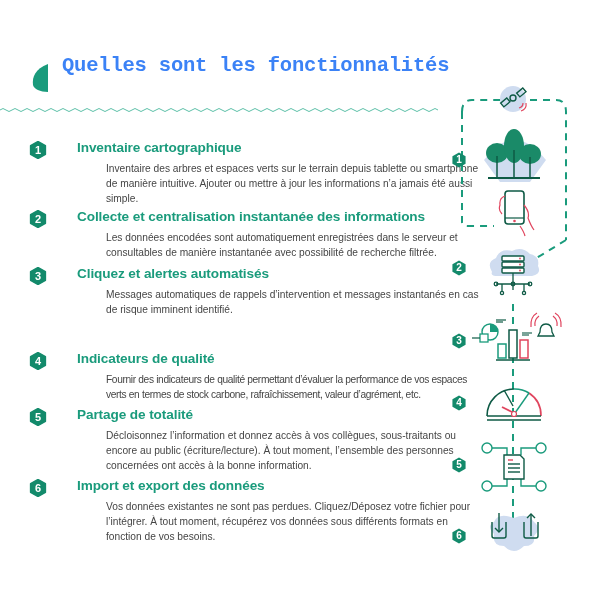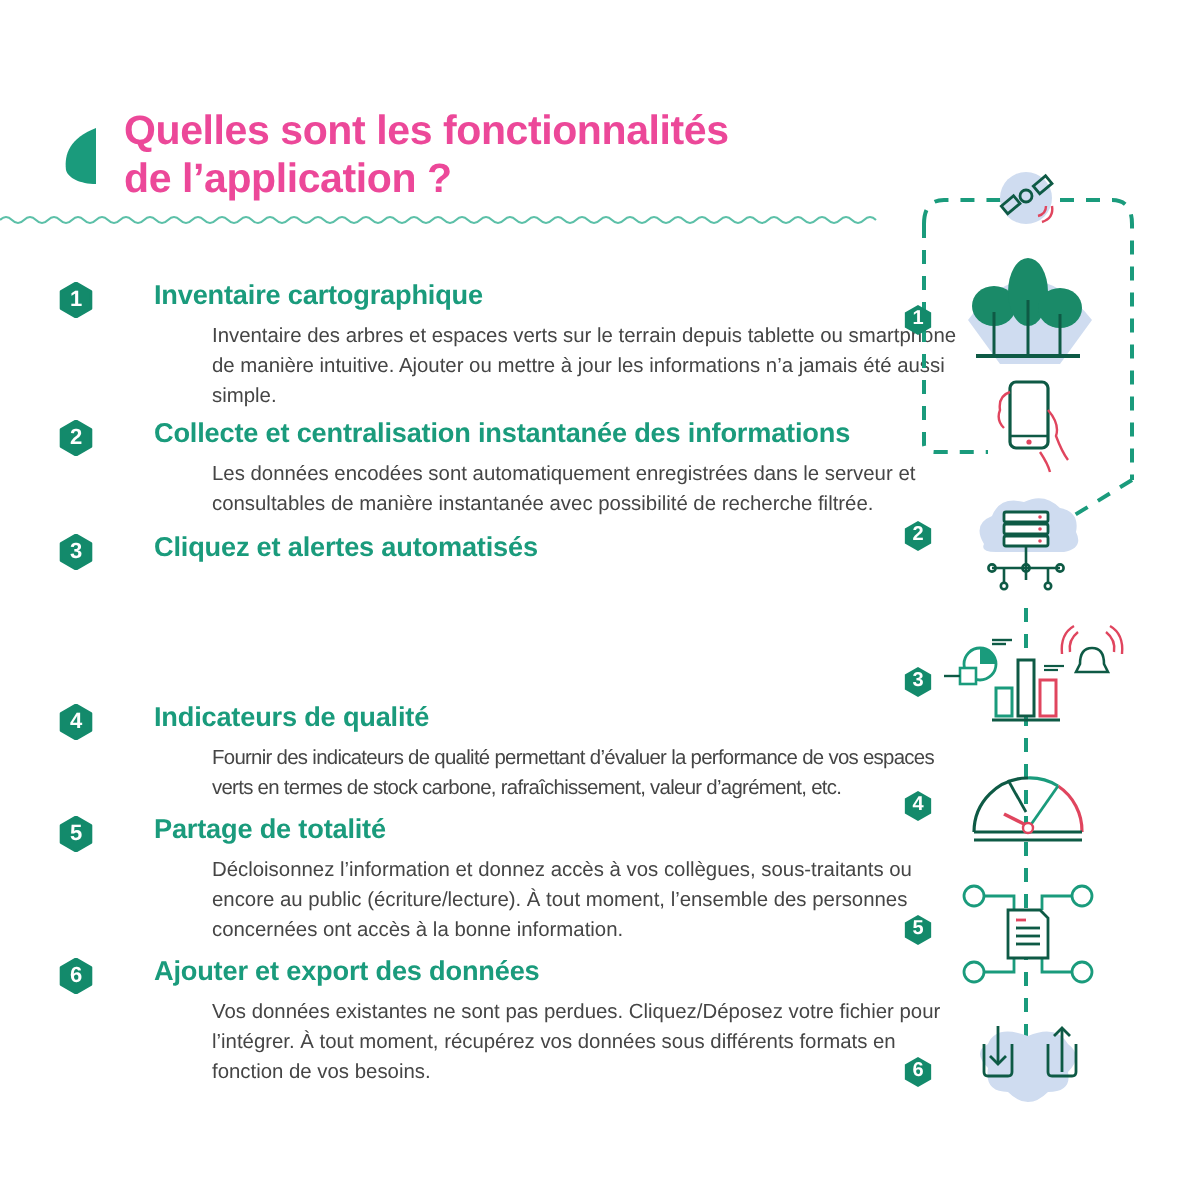--- a/index.html
+++ b/index.html
@@ -1,20 +1,20 @@
 <!DOCTYPE html>
 <html><head>
 <meta charset="utf-8">
 <style>
   * { box-sizing: border-box; margin: 0; padding: 0; }
   html, body { width: 600px; height: 600px; background: #ffffff; overflow: hidden; }
   body { font-family: "Liberation Sans", sans-serif; position: relative; color: #3a3a3a; }
 
   .leaf { position: absolute; left: 31px; top: 63px; width: 19px; height: 30px; }
-  .title { position: absolute; left: 62px; top: 54px; font-size: 20.5px; font-weight: bold; color: #ec4899; line-height: 24px; letter-spacing: -0.2px; }
+  .title { position: absolute; left: 62px; top: 54px; font-size: 20.5px; font-weight: bold; color: #3b82f6; line-height: 24px; letter-spacing: -0.2px; font-family: Liberation Mono, monospace; }
   .wave { position: absolute; left: 0; top: 106px; width: 440px; height: 8px; }
 
   .feature { position: absolute; left: 29px; width: 400px; }
   .badge { position: absolute; left: 0; top: 1px; width: 18px; height: 18px; }
   .badge svg { display: block; }
   .badge-num { position: absolute; left: 0; top: 2px; width: 18px; text-align: center; color: #fff; font-weight: bold; font-size: 11px; line-height: 14px; }
   .f-title { position: absolute; left: 33px; top: 0; font-size: 13.6px; font-weight: bold; color: #1a9b7c; white-space: nowrap; letter-spacing: -0.1px; padding-left: 15px; }
   .f-desc { position: absolute; left: 33px; top: 21px; width: 375px; font-size: 10.2px; line-height: 15.2px; color: #454545; margin-left: 44px; }
   .f-desc p { margin: 0; }
   .f-desc.cond { letter-spacing: -0.35px; }
@@ -24,21 +24,20 @@
   .rbadge-num { position: absolute; left: 0; top: 2px; width: 16px; text-align: center; color: #fff; font-weight: bold; font-size: 10px; line-height: 12px; }
 </style>
 </head>
 <body>
 
 <svg class="leaf" viewBox="0 0 19 30">
   <path d="M17 1 C 4 6, 1 14, 2 22 C 3 26, 9 29, 17 29 Z" fill="#1a9b7c"></path>
 </svg>
 <div class="title">
   <div>Quelles sont les fonctionnalités</div>
-  <div>de l’application ?</div>
 </div>
 <svg class="wave" viewBox="0 0 440 8" preserveAspectRatio="none">
   <path d="M0 4 Q 3 1 6 4 T 12 4 T 18 4 T 24 4 T 30 4 T 36 4 T 42 4 T 48 4 T 54 4 T 60 4 T 66 4 T 72 4 T 78 4 T 84 4 T 90 4 T 96 4 T 102 4 T 108 4 T 114 4 T 120 4 T 126 4 T 132 4 T 138 4 T 144 4 T 150 4 T 156 4 T 162 4 T 168 4 T 174 4 T 180 4 T 186 4 T 192 4 T 198 4 T 204 4 T 210 4 T 216 4 T 222 4 T 228 4 T 234 4 T 240 4 T 246 4 T 252 4 T 258 4 T 264 4 T 270 4 T 276 4 T 282 4 T 288 4 T 294 4 T 300 4 T 306 4 T 312 4 T 318 4 T 324 4 T 330 4 T 336 4 T 342 4 T 348 4 T 354 4 T 360 4 T 366 4 T 372 4 T 378 4 T 384 4 T 390 4 T 396 4 T 402 4 T 408 4 T 414 4 T 420 4 T 426 4 T 432 4 T 438 4" fill="none" stroke="#5cc0a8" stroke-width="1"></path>
 </svg>
 
 <div class="feature" style="top:140px;">
   <div class="badge">
     <svg width="18" height="18" viewBox="0 0 18 18">
         <path d="M9 0.5 L16.4 4.75 L16.4 13.25 L9 17.5 L1.6 13.25 L1.6 4.75 Z" fill="#138a6b" stroke="#138a6b" stroke-linejoin="round" stroke-width="1.5"></path>
       </svg>
@@ -65,20 +64,21 @@
 
 <div class="feature" style="top:266px;">
   <div class="badge">
     <svg width="18" height="18" viewBox="0 0 18 18">
         <path d="M9 0.5 L16.4 4.75 L16.4 13.25 L9 17.5 L1.6 13.25 L1.6 4.75 Z" fill="#138a6b" stroke="#138a6b" stroke-linejoin="round" stroke-width="1.5"></path>
       </svg>
     <div class="badge-num">3</div>
   </div>
   <div class="f-title">Cliquez et alertes automatisés</div>
   <div class="f-desc">
+    <p>Messages automatiques de rappels d’intervention et messages instantanés en cas de risque imminent identifié.</p>
   </div>
 </div>
 
 <div class="feature" style="top:351px;">
   <div class="badge">
     <svg width="18" height="18" viewBox="0 0 18 18">
         <path d="M9 0.5 L16.4 4.75 L16.4 13.25 L9 17.5 L1.6 13.25 L1.6 4.75 Z" fill="#138a6b" stroke="#138a6b" stroke-linejoin="round" stroke-width="1.5"></path>
       </svg>
     <div class="badge-num">4</div>
   </div>
@@ -101,21 +101,21 @@
   </div>
 </div>
 
 <div class="feature" style="top:478px;">
   <div class="badge">
     <svg width="18" height="18" viewBox="0 0 18 18">
         <path d="M9 0.5 L16.4 4.75 L16.4 13.25 L9 17.5 L1.6 13.25 L1.6 4.75 Z" fill="#138a6b" stroke="#138a6b" stroke-linejoin="round" stroke-width="1.5"></path>
       </svg>
     <div class="badge-num">6</div>
   </div>
-  <div class="f-title">Ajouter et export des données</div>
+  <div class="f-title">Import et export des données</div>
   <div class="f-desc">
     <p>Vos données existantes ne sont pas perdues. Cliquez/Déposez votre fichier pour l’intégrer. À tout moment, récupérez vos données sous différents formats en fonction de vos besoins.</p>
   </div>
 </div>
 
 <div class="illus">
   <svg width="150" height="520" viewBox="440 80 150 520">
 
     <g fill="none" stroke="#1a9b7c" stroke-width="2" stroke-dasharray="7 6">
       <path d="M462 112 Q462 100 472 100 L502 100"></path>

